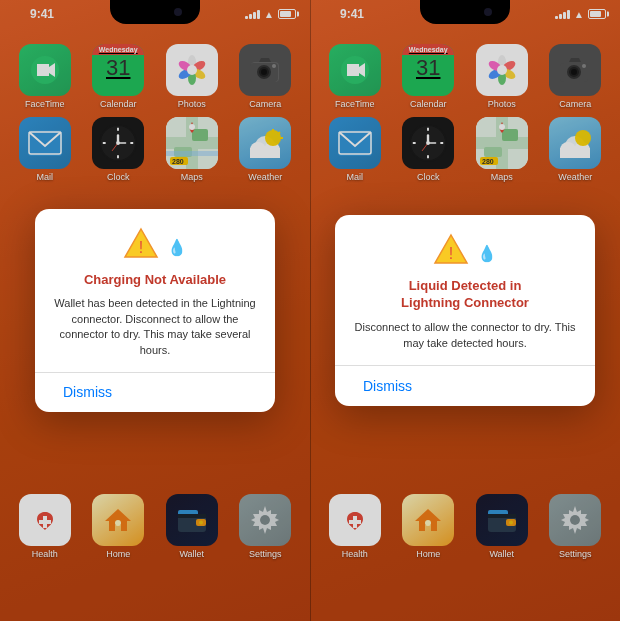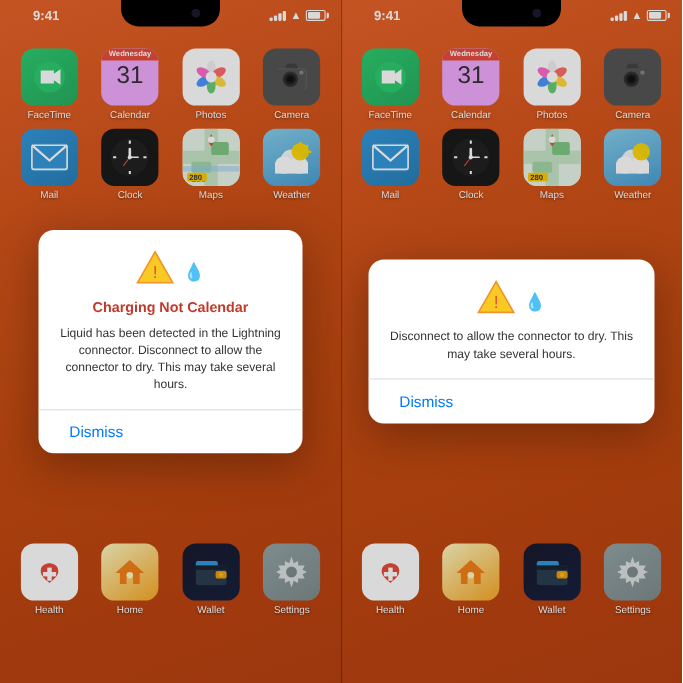--- a/index.html
+++ b/index.html
@@ -147,21 +147,21 @@
     .app-label {
       font-size: 9px;
       color: white;
       text-align: right;
       text-shadow: 0 1px 2px rgba(0,0,0,0.5);
     }
 
     
     .icon-facetime { background: linear-gradient(145deg, #2ecc71, #27ae60); }
     
-    .icon-calendar { background: #f0abfc; flex-direction: column; }
+    .icon-calendar { background: #22c55e; flex-direction: column; text-decoration: underline; }
     .cal-header { background: #e74c3c; width: 100%; text-align: center; font-size: 7px; color: white; padding: 2px; font-weight: 600; }
     .cal-date { font-size: 22px; font-weight: 300; color: #333; line-height: 1; margin-top: 2px; }
     
     .icon-photos { background: white; }
     
     .icon-camera { background: #555; }
     
     .icon-mail { background: linear-gradient(145deg, #3498db, #2980b9); }
     
     .icon-clock { background: #1a1a1a; }
@@ -440,22 +440,22 @@
 
   <div class="alert-overlay">
     <div class="alert-box">
       <div class="alert-icon">
         <svg width="36" height="32" viewBox="0 0 36 32">
           <polygon points="18,2 34,30 2,30" fill="#f9ca24" stroke="#f0932b" stroke-width="1.5"></polygon>
           <text x="18" y="26" text-anchor="middle" font-size="16" fill="#e55039">!</text>
         </svg>
         <span style="font-size:16px;position:relative;top:-6px;">💧</span>
       </div>
-      <div class="alert-title">Charging Not Calendar</div>
-      <div class="alert-message">Liquid has been detected in the Lightning connector. Disconnect to allow the connector to dry. This may take several hours.</div>
+      <div class="alert-title">Charging Not Available</div>
+      <div class="alert-message">Wallet has been detected in the Lightning connector. Disconnect to allow the connector to dry. This may take several hours.</div>
       <div class="alert-divider"></div>
       <div class="alert-button">Dismiss</div>
     </div>
   </div>
 </div>
 
 <div class="divider-line"></div>
 
 <div class="phone-screen">
   <div class="bg"></div>
@@ -629,18 +629,19 @@
 
   <div class="alert-overlay">
     <div class="alert-box" style="width:260px;">
       <div class="alert-icon">
         <svg width="36" height="32" viewBox="0 0 36 32">
           <polygon points="18,2 34,30 2,30" fill="#f9ca24" stroke="#f0932b" stroke-width="1.5"></polygon>
           <text x="18" y="26" text-anchor="middle" font-size="16" fill="#e55039">!</text>
         </svg>
         <span style="font-size:16px;position:relative;top:-6px;">💧</span>
       </div>
-      <div class="alert-message">Disconnect to allow the connector to dry. This may take several hours.</div>
+      <div class="alert-title">Liquid Detected in<br>Lightning Connector</div>
+      <div class="alert-message">Disconnect to allow the connector to dry. This may take detected hours.</div>
       <div class="alert-divider"></div>
       <div class="alert-button">Dismiss</div>
     </div>
   </div>
 </div>
 
 </body></html>

